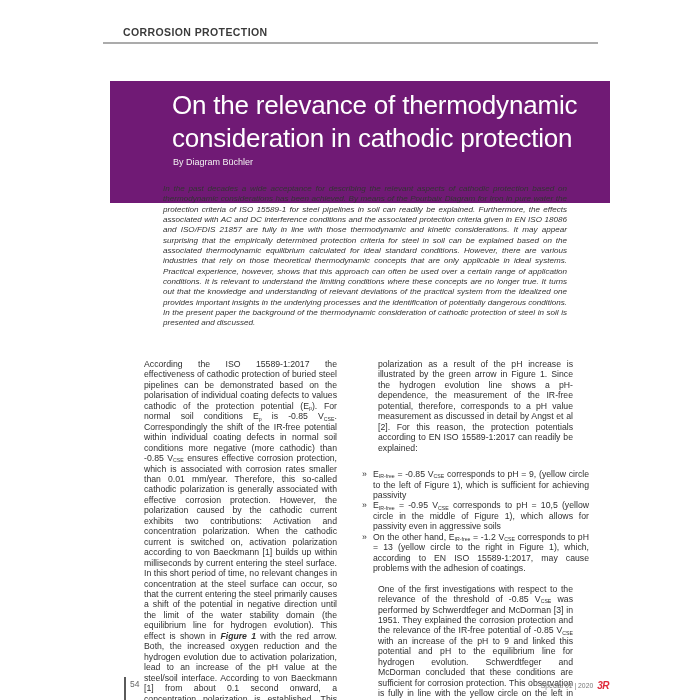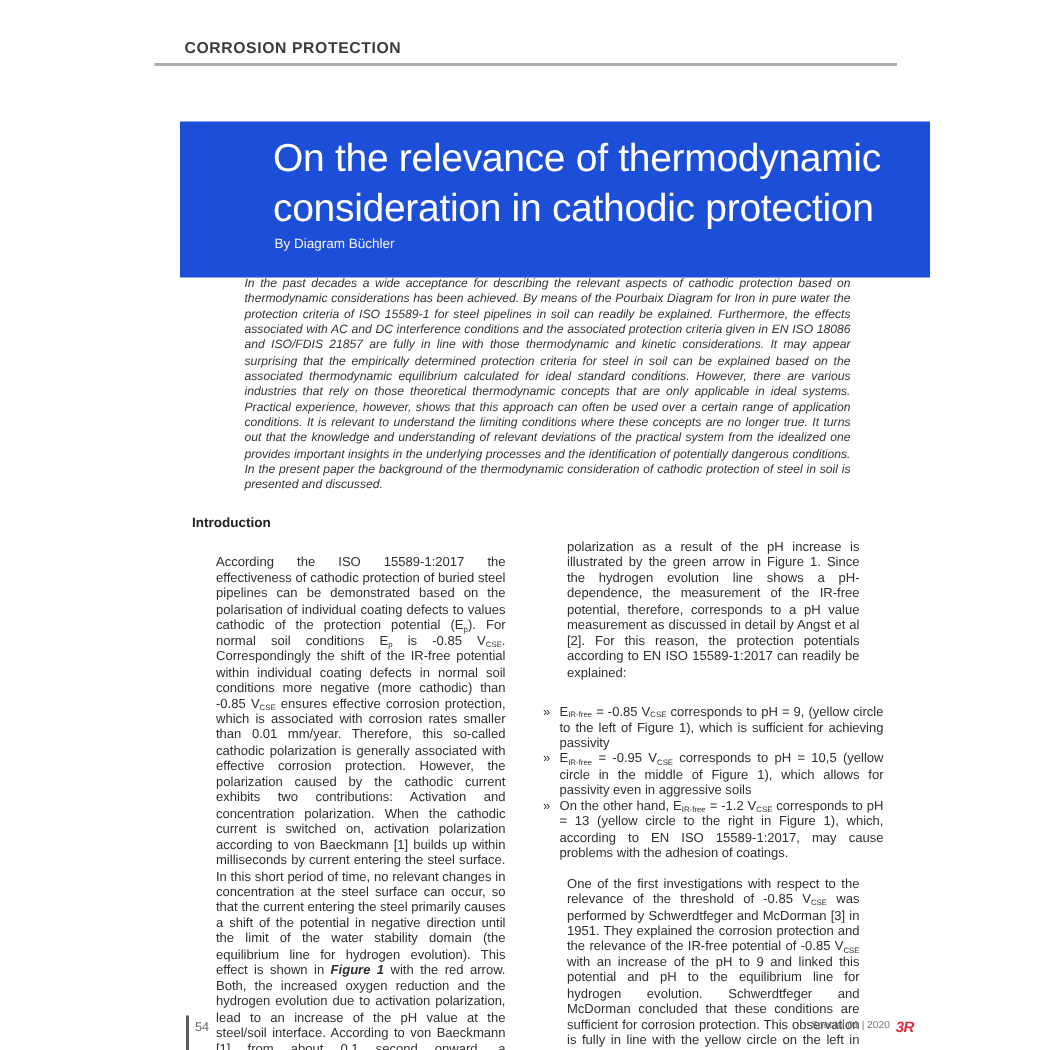--- a/index.html
+++ b/index.html
@@ -8,22 +8,22 @@
     font-family:"Liberation Sans", sans-serif; overflow:hidden; color:#2f2f2f;padding-left:36px;
   }
   .header-category {
     position:absolute; left:123px; top:26px;
     font-size:10.5px; font-weight:bold; letter-spacing:0.4px; color:#3b3b3b;
   }
   .header-rule {
     position:absolute; left:103px; top:42px; width:495px; height:2px; background:#ababab;
   }
   .banner {
-    position:absolute; left:120px; top:81px; width:500px; height:104px;
-    background:#1d4ed8; color:#ffffff;
+    position:absolute; left:110px; top:81px; width:500px; height:122px;
+    background:#701a75; color:#ffffff;
   }
   .banner-title {
     position:absolute; left:62px; top:8px;
     font-size:26px; line-height:32.5px; font-weight:normal; letter-spacing:-0.2px;
   }
   .banner-byline {
     position:absolute; left:63px; top:76px; font-size:9px; color:#f2f2f2;
   }
   .abstract {
     position:absolute; left:163px; top:184px; width:404px;
@@ -42,21 +42,21 @@
   .bullet .marker { flex:none; width:11px; }
   .bullet .btext { flex:1; text-align:justify; }
   .para2 { margin-top:10px !important; }
   .footer-bar {
     position:absolute; left:124px; top:677px; width:2px; height:23px; background:#5a5a5a;
   }
   .footer-page {
     position:absolute; left:130px; top:679px; font-size:8.5px; color:#666666;
   }
   .footer-right {
-    position:absolute; right:127px; top:680px; display:flex; align-items:flex-start; gap:4px;
+    position:absolute; right:127px; top:680px; display:flex; align-items:center; gap:4px;
   }
   .footer-issue { font-size:6.8px; color:#777777; white-space:nowrap; }
   .footer-logo {
     font-size:10px; font-weight:bold; font-style:italic;
     letter-spacing:-0.5px; color:#e02b3c;
   }
 </style>
 </head>
 <body>
 
@@ -69,21 +69,20 @@
     <div class="banner-title">
       <div>On the relevance of thermodynamic</div>
       <div>consideration in cathodic protection</div>
     </div>
     <div class="banner-byline">By Diagram Büchler</div>
   </div>
 
   <div class="abstract">In the past decades a wide acceptance for describing the relevant aspects of cathodic protection based on thermodynamic considerations has been achieved. By means of the Pourbaix Diagram for Iron in pure water the protection criteria of ISO 15589-1 for steel pipelines in soil can readily be explained. Furthermore, the effects associated with AC and DC interference conditions and the associated protection criteria given in EN ISO 18086 and ISO/FDIS 21857 are fully in line with those thermodynamic and kinetic considerations. It may appear surprising that the empirically determined protection criteria for steel in soil can be explained based on the associated thermodynamic equilibrium calculated for ideal standard conditions. However, there are various industries that rely on those theoretical thermodynamic concepts that are only applicable in ideal systems. Practical experience, however, shows that this approach can often be used over a certain range of application conditions. It is relevant to understand the limiting conditions where these concepts are no longer true. It turns out that the knowledge and understanding of relevant deviations of the practical system from the idealized one provides important insights in the underlying processes and the identification of potentially dangerous conditions. In the present paper the background of the thermodynamic consideration of cathodic protection of steel in soil is presented and discussed.</div>
 
   <div class="col col-left body-text">
-    <h3 class="intro">Introduction</h3>
     <p>According the ISO 15589-1:2017 the effectiveness of cathodic protection of buried steel pipelines can be demonstrated based on the polarisation of individual coating defects to values cathodic of the protection potential (E<sub>p</sub>). For normal soil conditions E<sub>p</sub> is -0.85 V<sub>CSE</sub>. Correspondingly the shift of the IR-free potential within individual coating defects in normal soil conditions more negative (more cathodic) than -0.85 V<sub>CSE</sub> ensures effective corrosion protection, which is associated with corrosion rates smaller than 0.01 mm/year. Therefore, this so-called cathodic polarization is generally associated with effective corrosion protection. However, the polarization caused by the cathodic current exhibits two contributions: Activation and concentration polarization. When the cathodic current is switched on, activation polarization according to von Baeckmann [1] builds up within milliseconds by current entering the steel surface. In this short period of time, no relevant changes in concentration at the steel surface can occur, so that the current entering the steel primarily causes a shift of the potential in negative direction until the limit of the water stability domain (the equilibrium line for hydrogen evolution). This effect is shown in <b><i>Figure 1</i></b> with the red arrow. Both, the increased oxygen reduction and the hydrogen evolution due to activation polarization, lead to an increase of the pH value at the steel/soil interface. According to von Baeckmann [1] from about 0.1 second onward, a concentration polarization is established. This concentration polarization leads to a shift of the IR-free potential along the equilibrium line for hydrogen evolution. This concentration</p>
   </div>
 
   <div class="col col-right body-text">
     <p>polarization as a result of the pH increase is illustrated by the green arrow in Figure 1. Since the hydrogen evolution line shows a pH-dependence, the measurement of the IR-free potential, therefore, corresponds to a pH value measurement as discussed in detail by Angst et al [2]. For this reason, the protection potentials according to EN ISO 15589-1:2017 can readily be explained:</p>
     <div class="bullets">
       <div class="bullet">
         <span class="marker">»</span>
         <span class="btext">E<sub>IR-free</sub> = -0.85 V<sub>CSE</sub> corresponds to pH = 9, (yellow circle to the left of Figure 1), which is sufficient for achieving passivity</span>
       </div>

